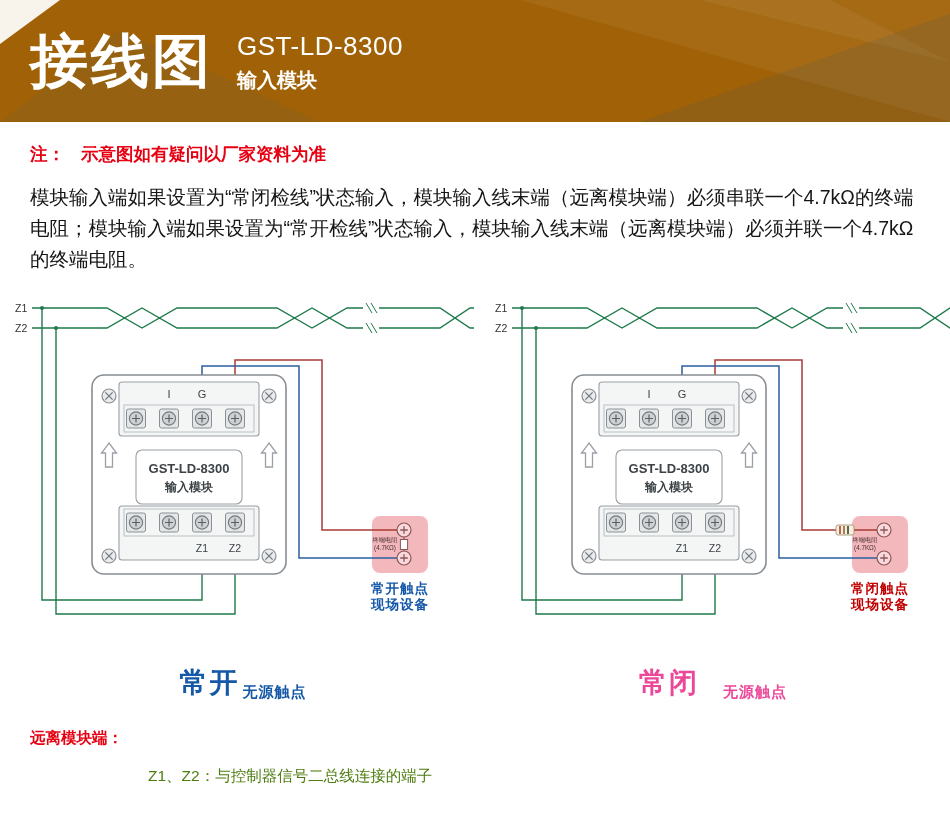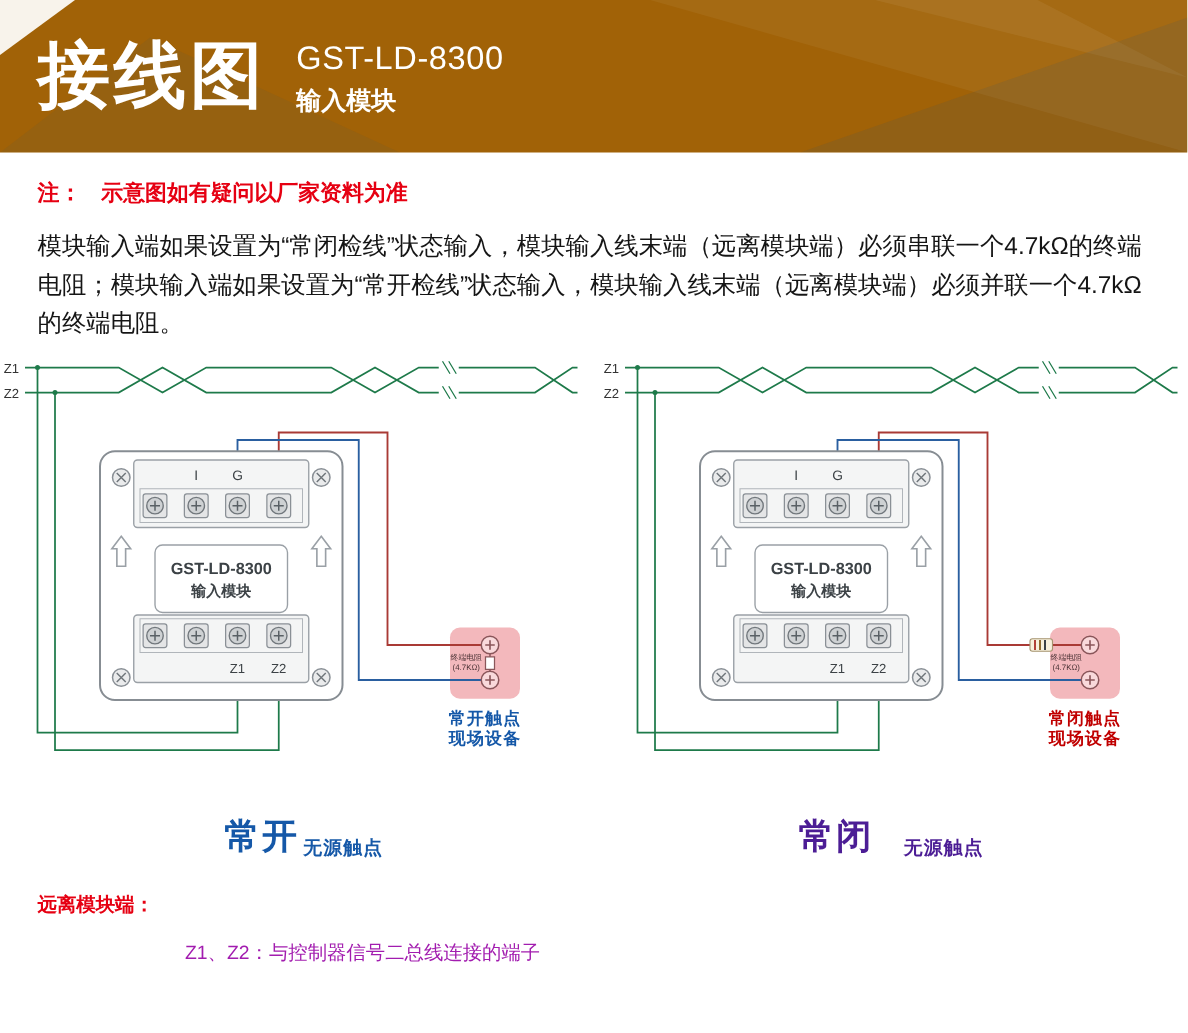--- a/index.html
+++ b/index.html
@@ -19,35 +19,35 @@
   .model-block { margin-left:24px; color:#fff; padding-top:2px; }
   .model-block .m1 { font-size:26px; font-weight:500; letter-spacing:.5px; }
   .model-block .m2 { font-size:20px; font-weight:700; margin-top:5px; }
 
   
   .note { margin:20px 30px 16px; font-size:17.5px; font-weight:700; color:#e60012; }
   .note .note-text { margin-left:16px; }
   .desc { margin:10px 30px 0; width:892px; font-size:19.5px; line-height:1.6; color:#151515; }
 
   
-  .diagrams { display:flex; gap:10px; padding-left:0; margin-top:10px; }
+  .diagrams { display:flex; gap:10px; padding-left:12px; margin-top:24px; }
   .diagram { width:470px; height:340px; }
   .diagram svg text { font-family:"Liberation Sans","DejaVu Sans",sans-serif; }
 
   
   .captions { display:flex; padding-left:8px; margin-top:24px; }
   .cap { width:470px; display:flex; justify-content:center; align-items:flex-end; gap:3px; }
   .cap .big { font-size:28px; font-weight:700; letter-spacing:2px; }
   .cap .small { font-size:15px; font-weight:600; letter-spacing:1px; }
   .cap.c0 { color:#1558a8; }
   .cap.c1 { color:#c00000; }
 
   
   .wiring-heading { margin:26px 30px 0; color:#e60012; font-size:15.5px; font-weight:700; }
-  .wiring-item { margin:17px 30px 0 148px; font-size:15.5px; color:#a21caf; }
+  .wiring-item { margin:17px 30px 0 148px; font-size:15.5px; color:#4d7c0f; }
 </style>
 </head>
 <body>
 
 <div class="page">
 
   <header class="banner" style="background: #a16207;">
     <svg class="banner-decor" viewBox="0 0 950 122" preserveAspectRatio="none">
       <polygon points="520,0 950,0 950,122" fill="#ffffff" opacity="0.05"></polygon>
       <polygon points="700,0 830,0 950,62" fill="#ffffff" opacity="0.06"></polygon>
@@ -287,21 +287,21 @@
           <text x="388" y="293" font-size="13.5" font-weight="600" letter-spacing="1" fill="#c00000" text-anchor="middle">常闭触点</text>
           <text x="388" y="309" font-size="13.5" font-weight="600" letter-spacing="1" fill="#c00000" text-anchor="middle">现场设备</text>
         </svg></div>
   </div>
 
   <div class="captions">
     <div class="cap c0" style="color: rgb(21, 88, 168);">
       <span class="big">常开</span>
       <span class="small">无源触点</span>
     </div>
-    <div class="cap c1" style="color: #4c1d95; gap: 24px;">
+    <div class="cap c1" style="color: #ec4899; gap: 24px;">
       <span class="big">常闭</span>
       <span class="small">无源触点</span>
     </div>
   </div>
 
   <div class="wiring-heading" style="color: rgb(230, 0, 18);">远离模块端：</div>
   <div class="wiring-item">Z1、Z2：与控制器信号二总线连接的端子</div>
 
 </div>
 

